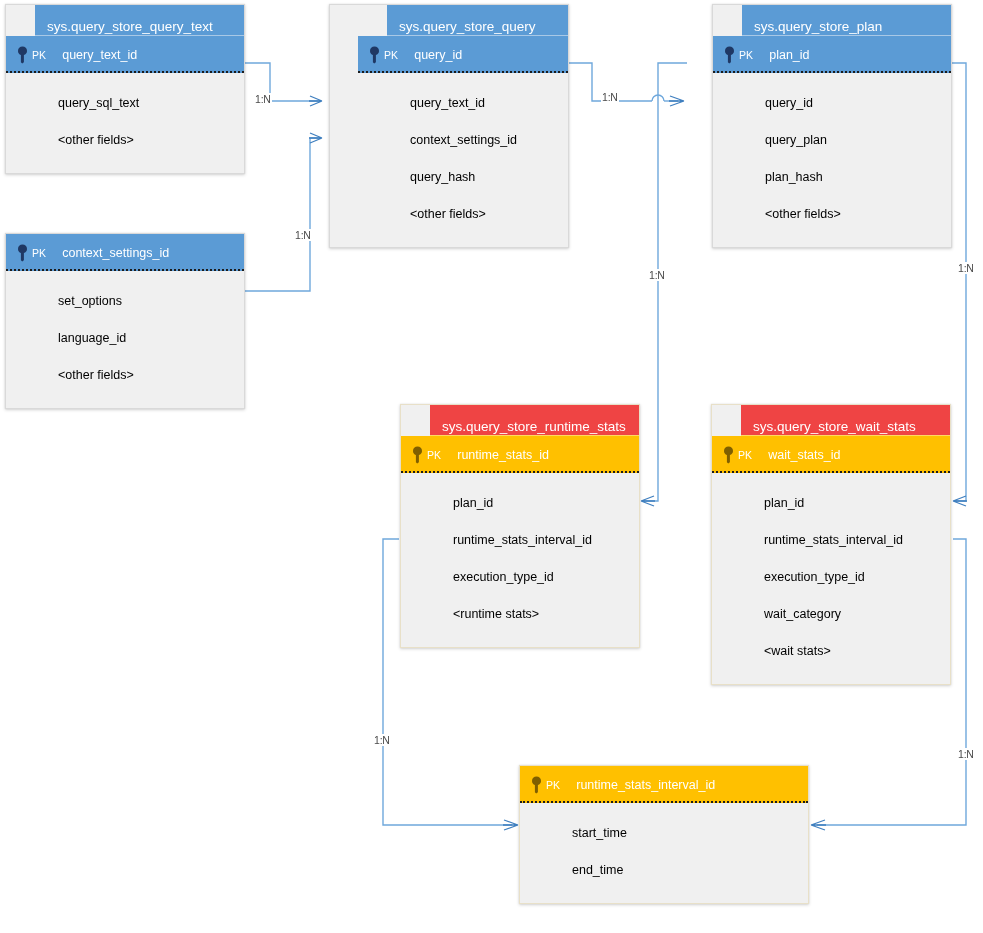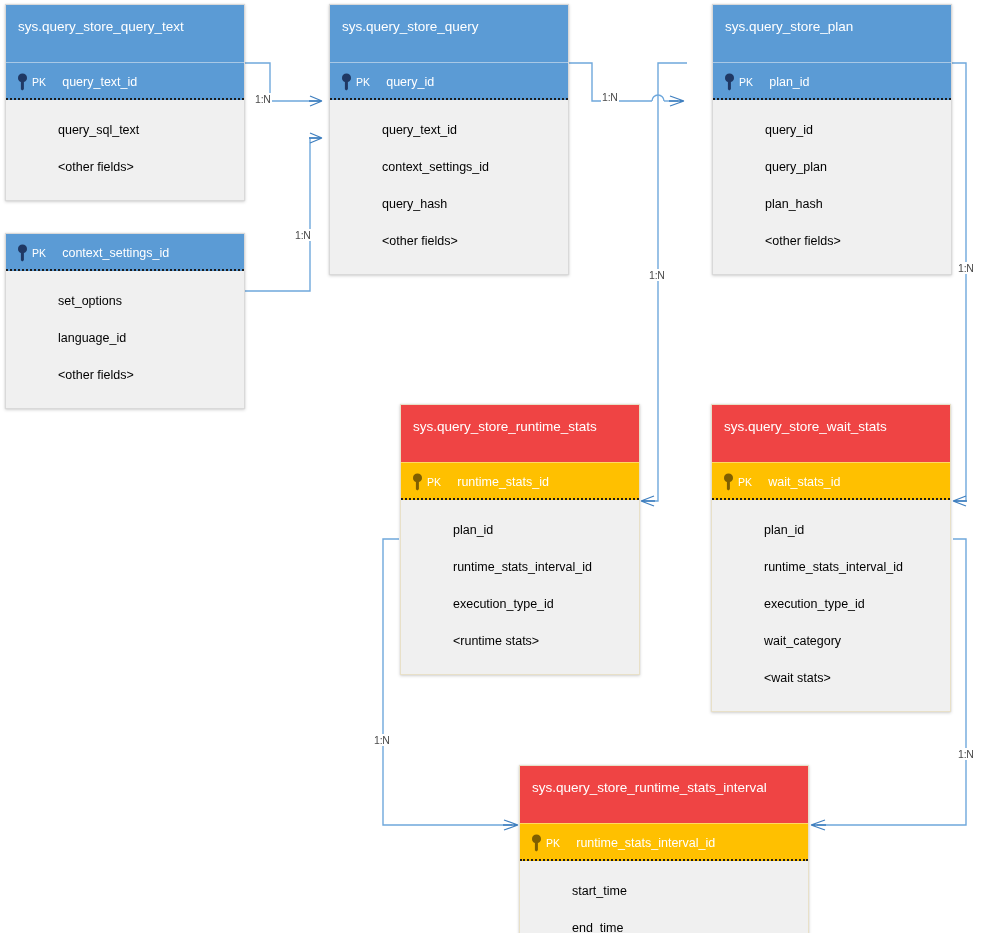--- a/index.html
+++ b/index.html
@@ -57,27 +57,28 @@
   
   .entity {
     position: absolute;
     box-sizing: border-box;
     z-index: 2;
     box-shadow: 0 1px 3px rgba(0,0,0,0.18), 0 0 1px rgba(0,0,0,0.10);
     background: #F0F0F0;
   }
   .entity .title {
     box-sizing: border-box;
-    height: 58px;
+    height: 31px;
     line-height: 44px;
     padding-left: 12px;
     font-size: 13.5px;
     color: #ffffff;
     white-space: nowrap;
     overflow: hidden;
+    margin-left: 29px;
   }
   .entity .pkrow {
     box-sizing: border-box;
     height: 37px;
     display: flex;
     align-items: center;
     padding-left: 10px;
     font-size: 12.5px;
     color: #ffffff;
     position: relative;
@@ -209,21 +210,21 @@
       <span class="pk-text">PK</span>
       <span>context_settings_id</span>
     </div>
     <div class="body">
       <div class="field">set_options</div>
       <div class="field">language_id</div>
       <div class="field">&lt;other fields&gt;</div>
     </div>
   </div>
 
-  <div class="entity blue" style="left:329px; top:4px; width:240px;">
+  <div class="entity blue" style="left:329px; top:4px; width:240px;padding-left:28px;">
     <div class="title">sys.query_store_query</div>
     <div class="pkrow">
       <svg class="keyicon" viewBox="0 0 13 18">
         <path d="M6.5 0.6 C9.1 0.6 11 2.5 11 4.9 C11 6.9 9.7 8.5 7.9 9.0 L7.9 16.2 L6.2 17.6 L4.9 16.2 L4.9 9.0 C3.2 8.5 2.0 6.9 2.0 4.9 C2.0 2.5 3.9 0.6 6.5 0.6 Z"></path>
       </svg>
       <span class="pk-text">PK</span>
       <span>query_id</span>
     </div>
     <div class="body">
       <div class="field">query_text_id</div>
@@ -279,21 +280,20 @@
     <div class="body">
       <div class="field">plan_id</div>
       <div class="field">runtime_stats_interval_id</div>
       <div class="field">execution_type_id</div>
       <div class="field">wait_category</div>
       <div class="field">&lt;wait stats&gt;</div>
     </div>
   </div>
 
   <div class="entity orange" style="left:519px; top:765px; width:290px;">
-    <div class="title">sys.query_store_runtime_stats_interval</div>
     <div class="pkrow">
       <svg class="keyicon" viewBox="0 0 13 18">
         <path d="M6.5 0.6 C9.1 0.6 11 2.5 11 4.9 C11 6.9 9.7 8.5 7.9 9.0 L7.9 16.2 L6.2 17.6 L4.9 16.2 L4.9 9.0 C3.2 8.5 2.0 6.9 2.0 4.9 C2.0 2.5 3.9 0.6 6.5 0.6 Z"></path>
       </svg>
       <span class="pk-text">PK</span>
       <span>runtime_stats_interval_id</span>
     </div>
     <div class="body">
       <div class="field">start_time</div>
       <div class="field">end_time</div>

